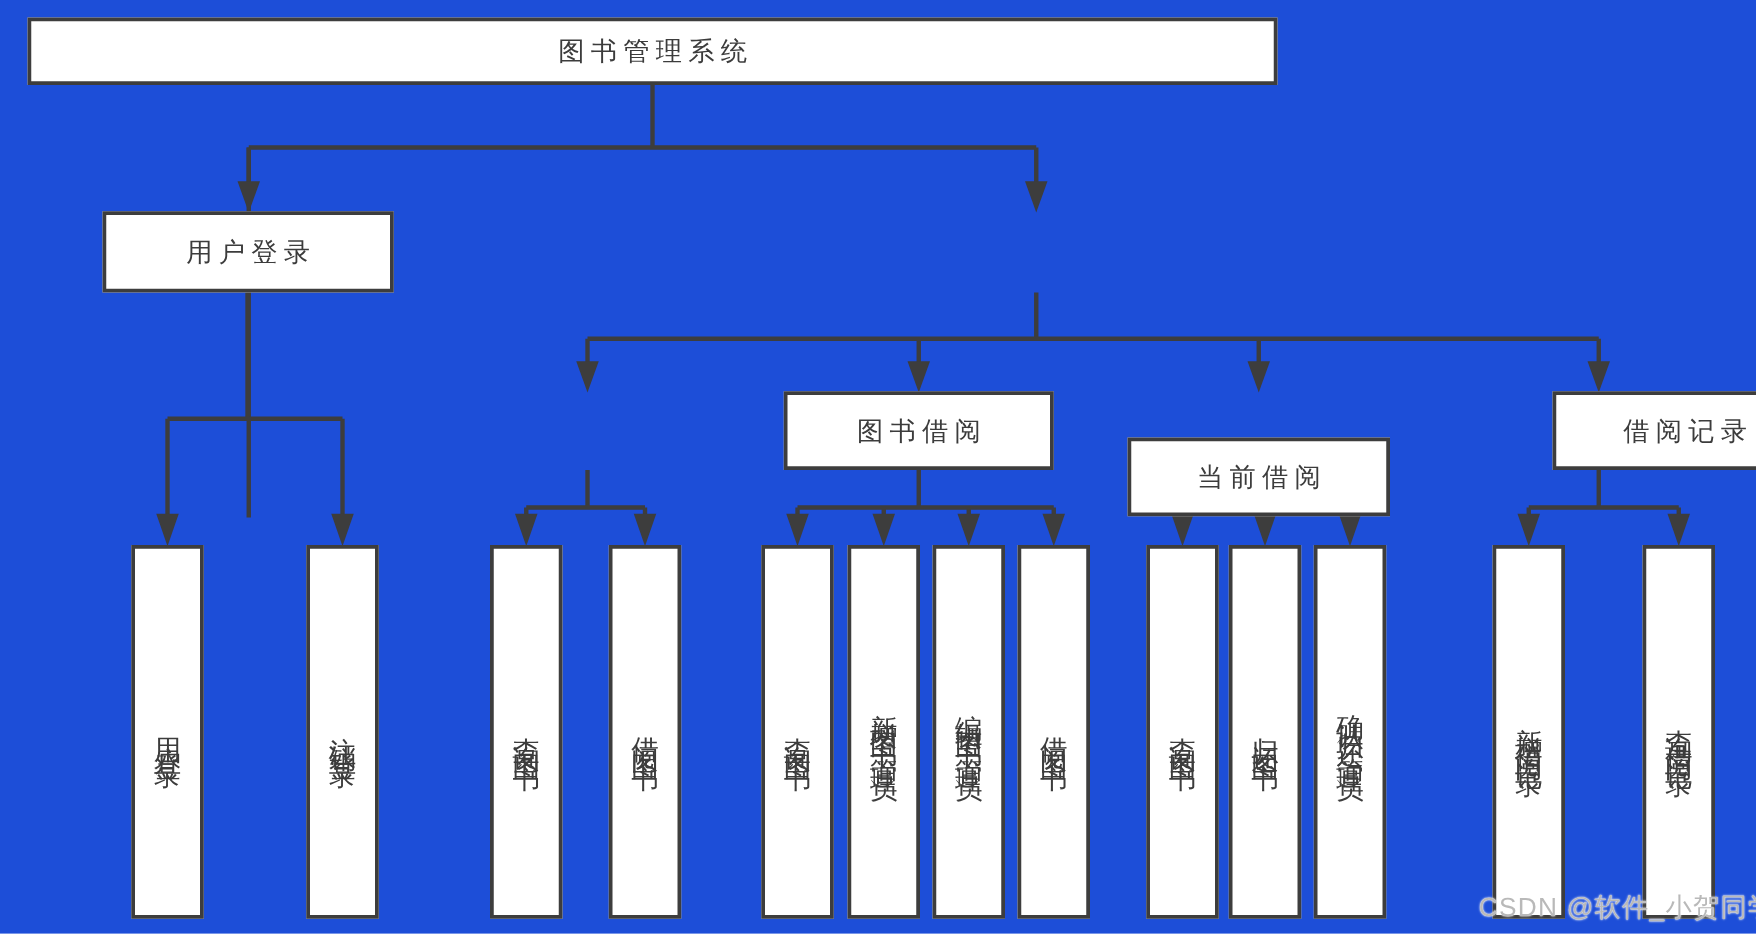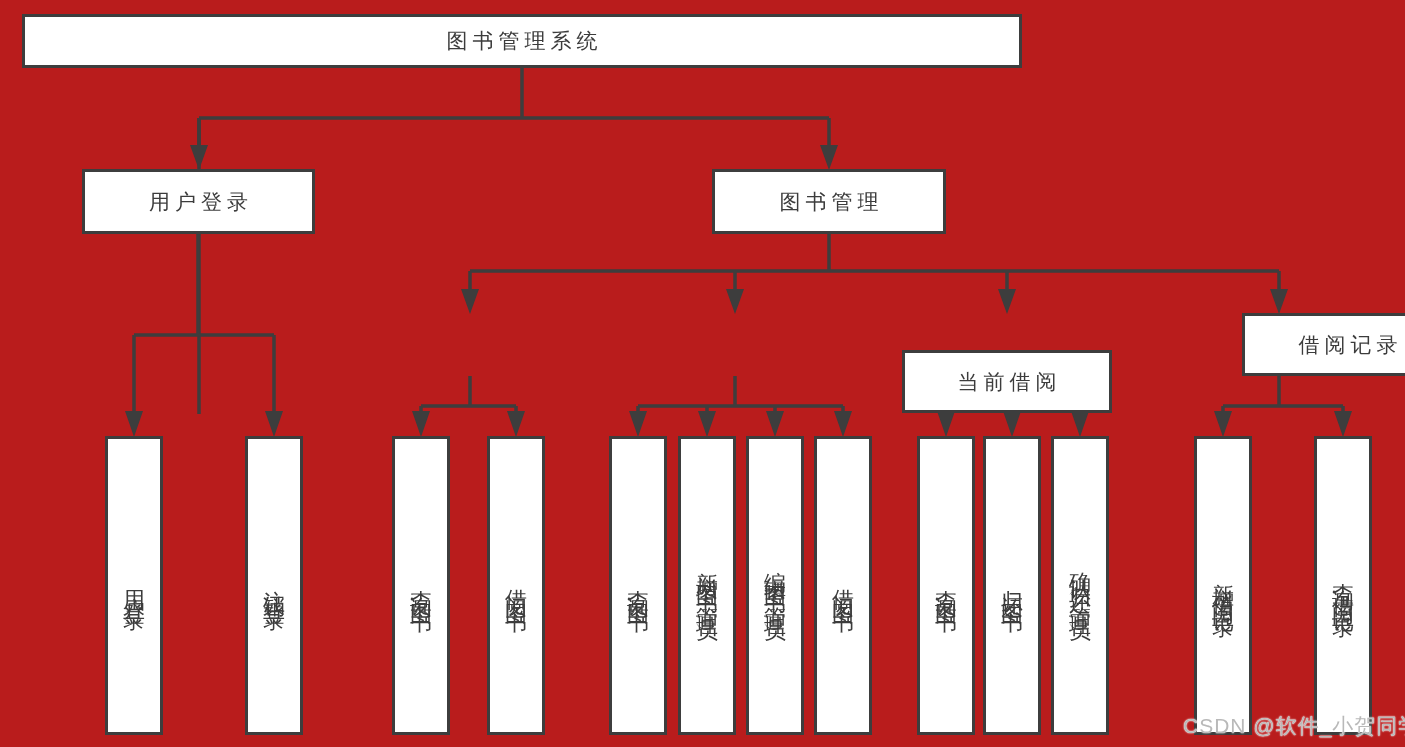--- a/index.html
+++ b/index.html
@@ -5,21 +5,21 @@
   html, body {
     margin: 0;
     padding: 0;
     background: #ffffff;
     font-family: "Liberation Sans", sans-serif;
   }
   .canvas {
     position: relative;
     width: 1405px;
     height: 747px;
-    background: #b91c1c;
+    background: #1d4ed8;
     overflow: hidden;
   }
   .connector-layer {
     position: absolute;
     left: 0;
     top: 0;
     z-index: 1;
   }
   .node {
     position: absolute;
@@ -130,24 +130,24 @@
     </g>
   </svg>
 
   <div class="node hbox n-root">
     <span>图书管理系统</span>
   </div>
 
   <div class="node hbox n-l2a">
     <span>用户登录</span>
   </div>
-  <div class="node hbox n-l2b">
-    <span>图书管理</span>
+
+  <div class="node hbox n-l3b">
+    <span>图书借阅</span>
   </div>
-
   <div class="node hbox n-l3c">
     <span>当前借阅</span>
   </div>
   <div class="node hbox n-l3d">
     <span>借阅记录</span>
   </div>
 
   <div class="node vbox leaf n-f1">
     <span class="vtext">用户登录</span>
   </div>

